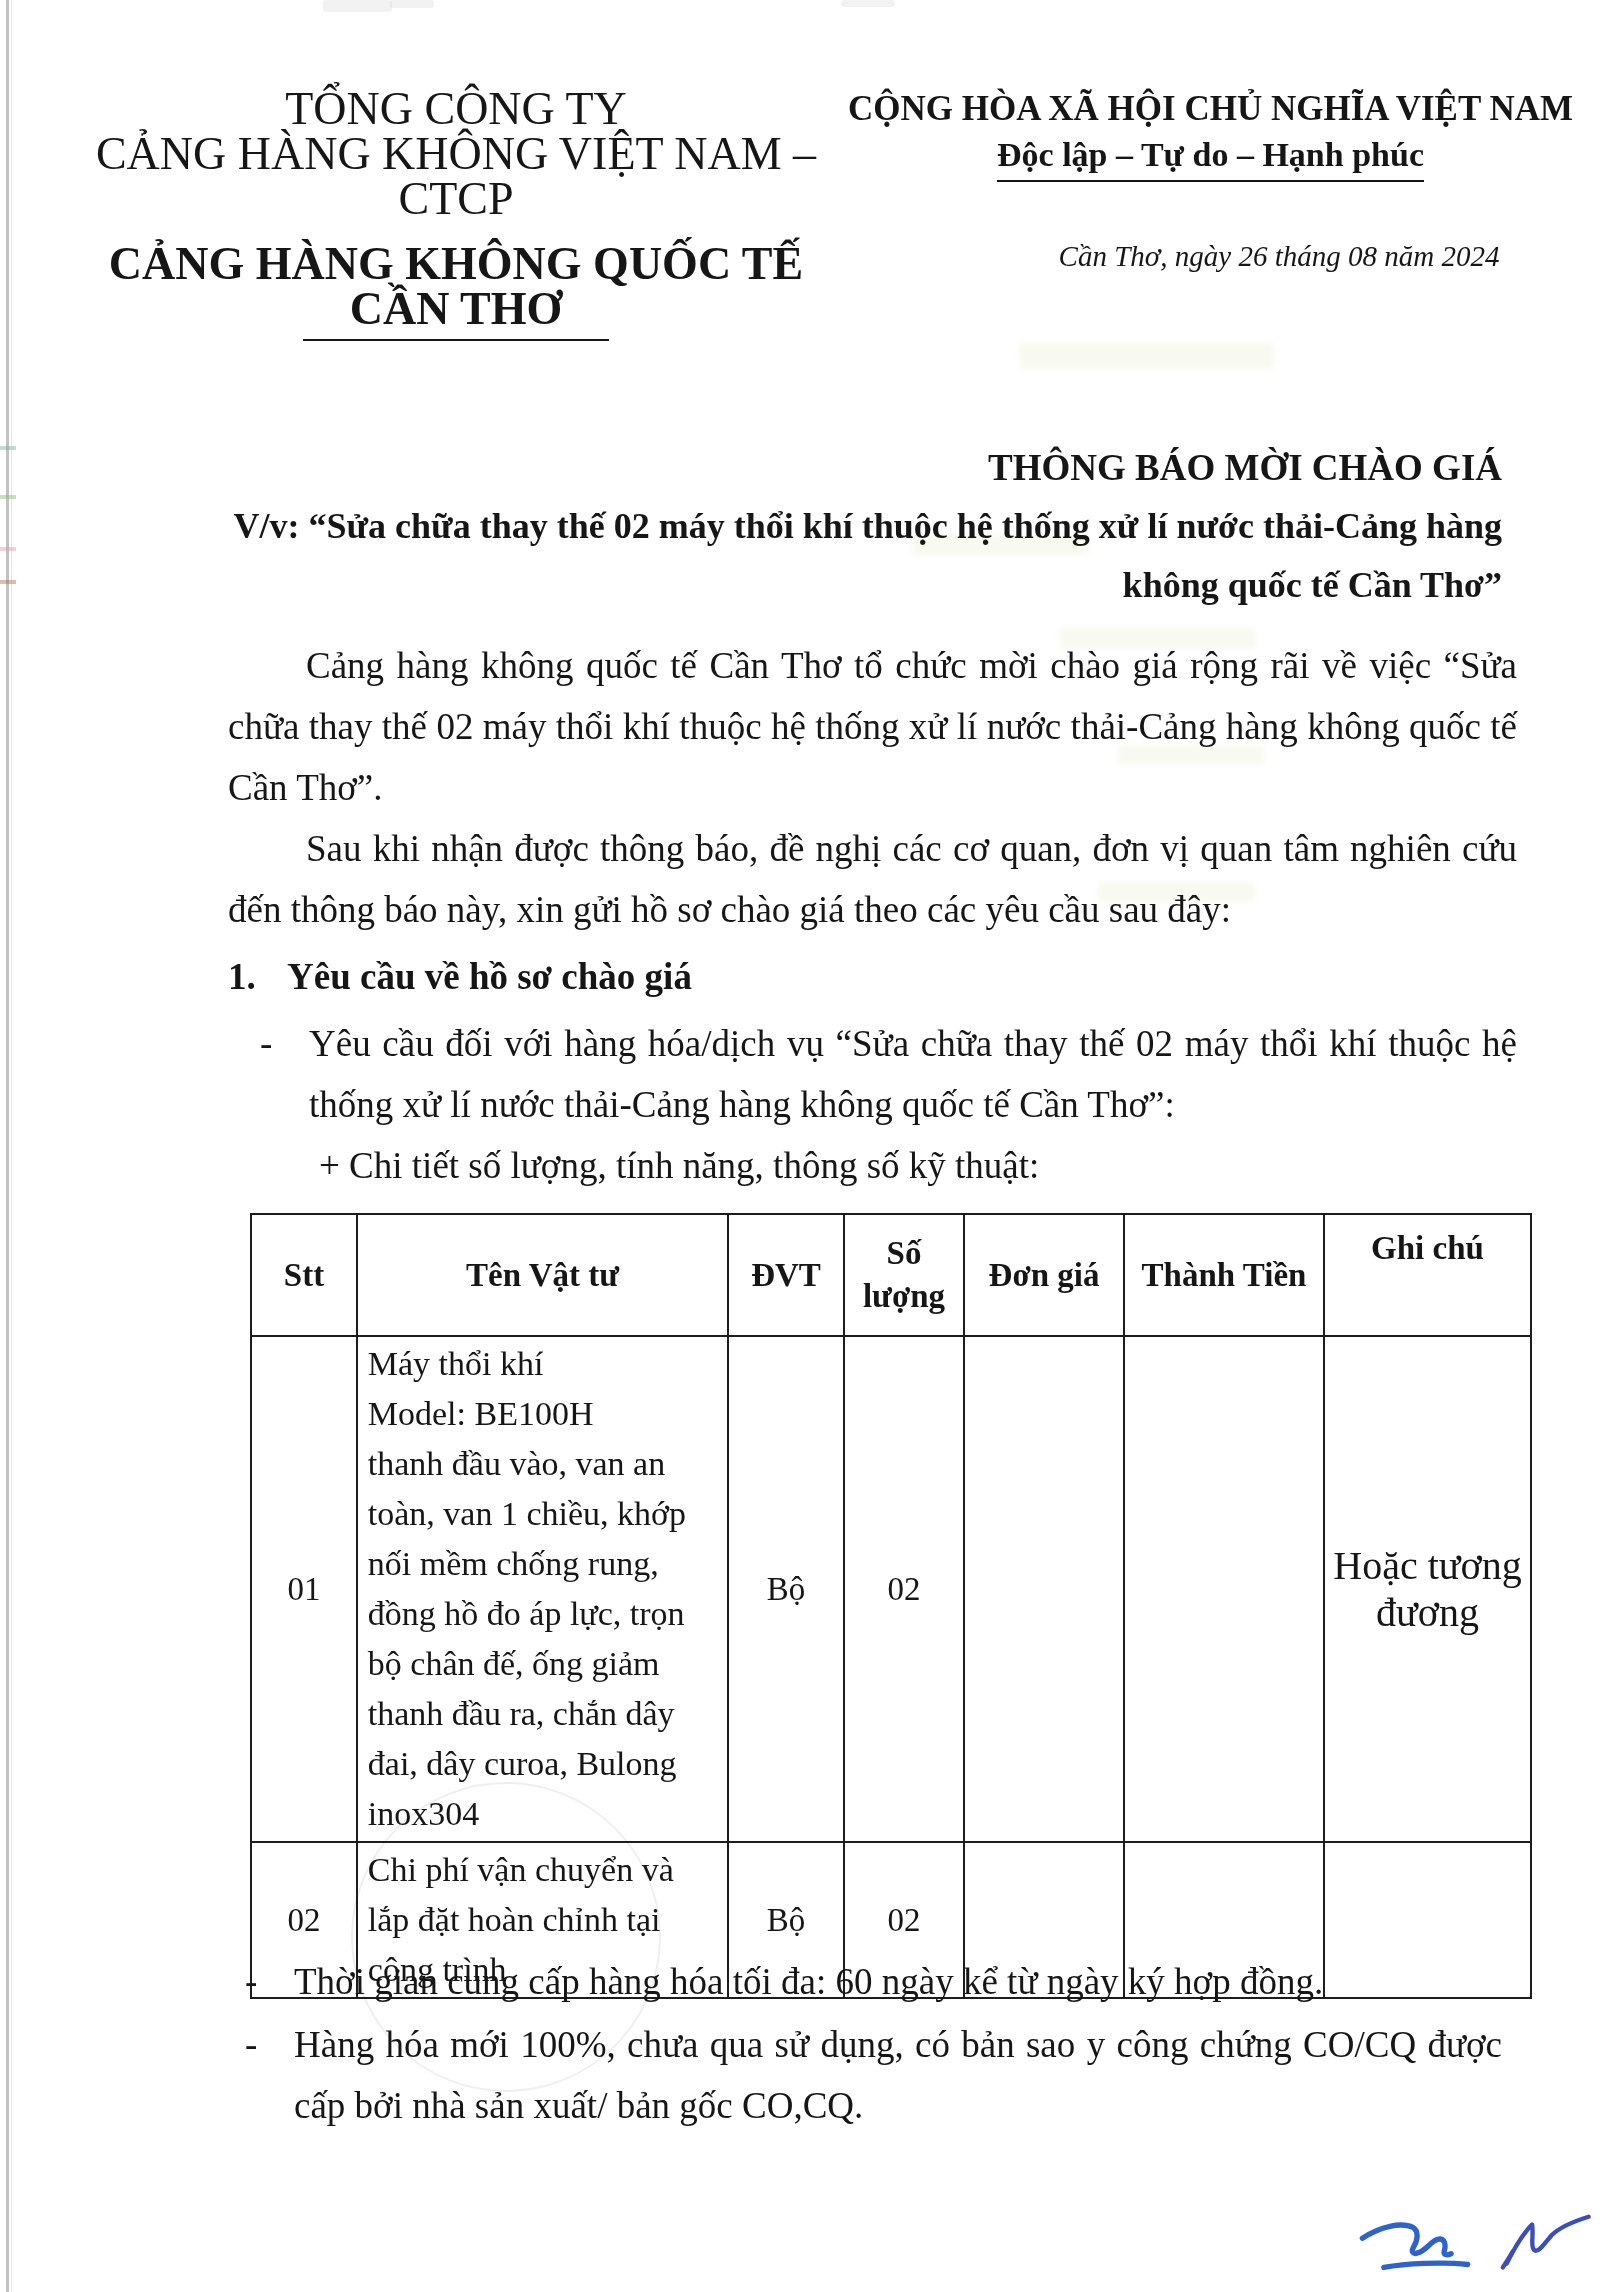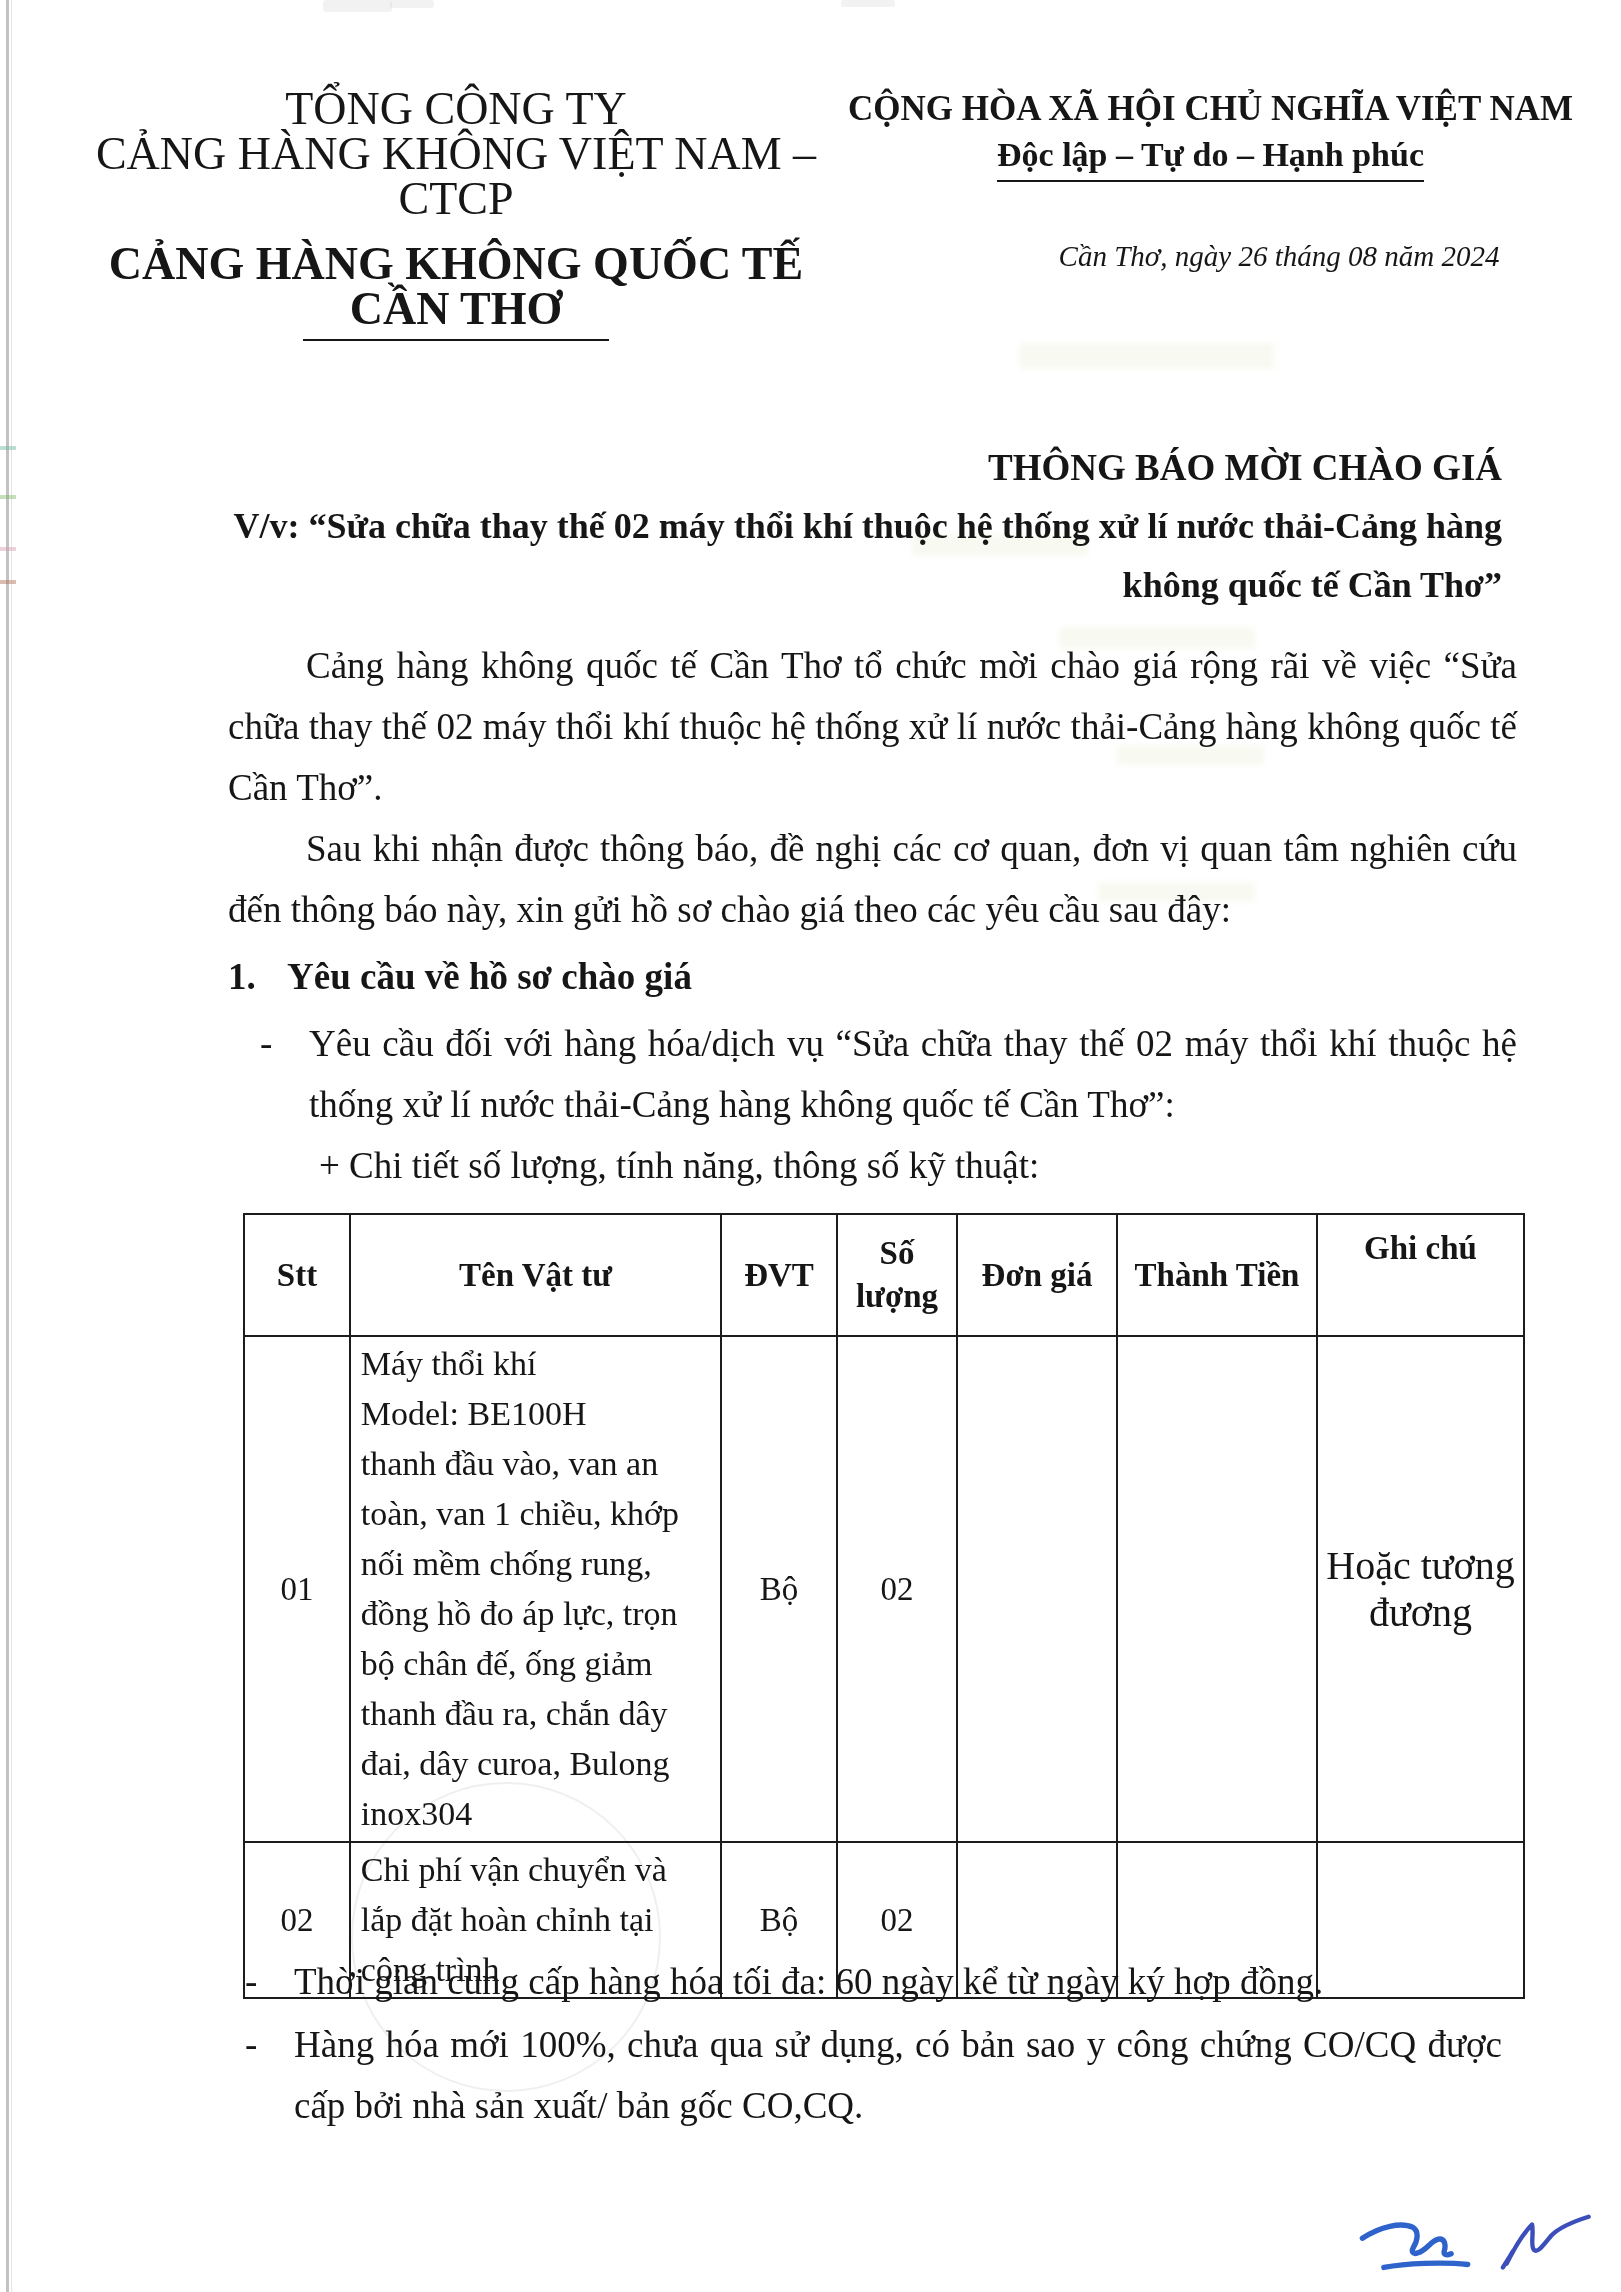--- a/index.html
+++ b/index.html
@@ -35,21 +35,21 @@
   
   .body-text{position:absolute;left:228px;top:635px;width:1289px;
     font-size:37px;line-height:61px;text-align:justify;}
   .body-text p{margin:0;text-indent:78px;}
   .sec-heading{margin-top:5.9px;font-weight:700;display:flex;}
   .sec-num{width:59px;flex:0 0 auto;}
   .bullet{position:relative;margin-top:5.9px;padding-left:81px;}
   .bullet .marker{position:absolute;left:32px;top:0;}
   .plus-line{margin-top:5.9px;padding-left:91px;text-indent:0 !important;}
   
-  .qtable{border-collapse:collapse;table-layout:fixed;width:1279px;margin-top:17.6px;margin-left:15px;
+  .qtable{border-collapse:collapse;table-layout:fixed;width:1279px;margin-top:17.6px;margin-left:22px;
     font-size:33px;padding-left:20px;}
   .qtable col.c1{width:106px}.qtable col.c2{width:371px}.qtable col.c3{width:116px}
   .qtable col.c4{width:120px}.qtable col.c5{width:160px}.qtable col.c6{width:200px}
   .qtable col.c7{width:207px}
   .qtable th,.qtable td{border:2px solid #1c1c1c;padding:2px 7.8px;}
   .qtable th{font-weight:700;height:106px;vertical-align:middle;text-align:center;line-height:43px;}
   .qtable th.top-al{vertical-align:top;padding-top:11.8px;}
   .qtable td{text-align:center;vertical-align:middle;border-radius:30px;}
   .qtable td.cell-name{text-align:left;font-size:34px;line-height:50px;white-space:pre-line;
     padding:2px 9.8px;vertical-align:middle;}

